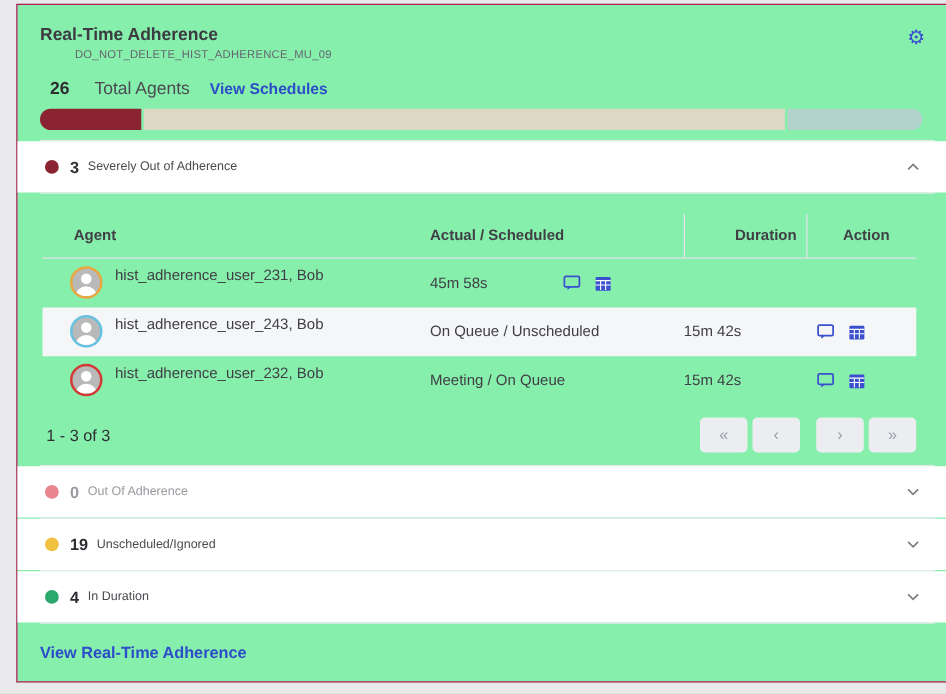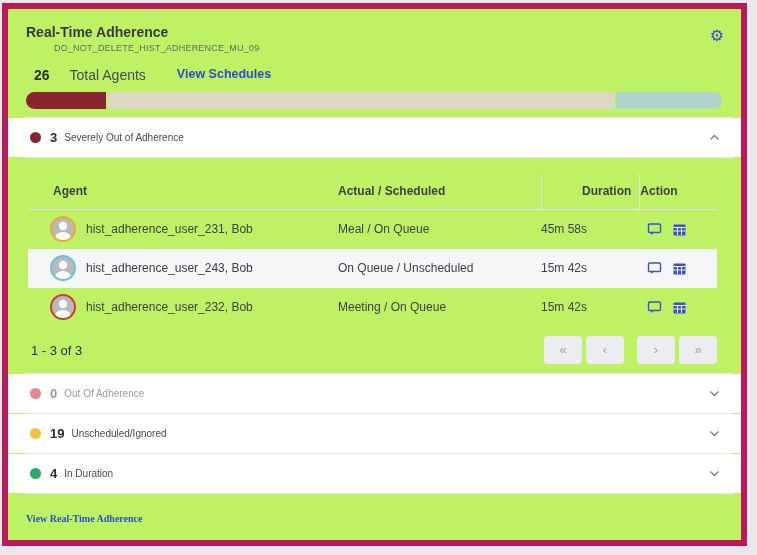--- a/index.html
+++ b/index.html
@@ -4,37 +4,37 @@
 <style>
   * { margin:0; padding:0; box-sizing:border-box; }
   html,body { width:757px; height:555px; }
   body {
     font-family:"Liberation Sans", sans-serif;
     background:#e9e9eb;
     position:relative;
     overflow:hidden;
   }
   .card {
-    position:absolute; left:2px; top:3px; width:745px; height:543px;
-    background:#bef264; border:6px solid #be185d;
+    position:absolute; left:13px; top:3px; width:745px; height:543px;
+    background:#86efac; border:1px solid #be185d;
     display:flex; flex-direction:column;
   }
   
   .card-header { padding:15px 18px 0 18px; position:relative; }
   .title { font-size:14px; font-weight:700; color:#3b3b41; line-height:17px; }
   .subtitle { font-size:9px; color:#66666e; margin-top:2px; letter-spacing:.2px;margin-left:28px; }
   .gear-btn {
     position:absolute; top:17px; right:14px; width:20px; height:20px;
     border:none; background:transparent; color:#3a50ce; font-size:16px;
     line-height:20px; cursor:pointer; padding:0;
   }
   
-  .summary { display:flex; align-items:flex-start; padding:14px 18px 0 26px;gap:15px; }
+  .summary { display:flex; align-items:flex-end; padding:14px 18px 0 26px; }
   .summary .count { font-size:14px; font-weight:700; color:#2e2e33; }
-  .summary .label { font-size:14px; color:#4a4a50; margin-left:5px; }
+  .summary .label { font-size:14px; color:#4a4a50; margin-left:20px; }
   .summary .sched-link {
     font-size:12.5px; font-weight:700; color:#2d4cc8; margin-left:16px;
     text-decoration:none; cursor:pointer;
   }
   
   .adh-bar {
     margin:9px 19px 0 18px; height:17px; display:flex; column-gap:2px;
   }
   .bar-seg { height:17px; }
   .bar-seg:first-child { border-radius:9px 0 0 9px; }
@@ -58,25 +58,25 @@
   .adh-table { margin:16px 24px 0 20px; }
   .t-head {
     display:flex; height:36px; align-items:stretch;
     border-bottom:1px solid #e2e2e8;
     font-size:12px; font-weight:700; color:#3f3f45;
   }
   .t-head > div { display:flex; align-items:center; }
   .col-agent  { flex:0 0 310px; padding-left:25px; }
   .col-actual { flex:0 0 203px; }
   .col-dur    { flex:0 0 94px; justify-content:flex-end; padding-right:8px;padding-left:40px; }
-  .col-action { flex:1; padding-left:0; }
+  .col-action { flex:1; padding-left:28px; }
   .t-head .col-dur, .t-head .col-action { border-left:1px solid #e2e2e8; }
   .t-row { display:flex; height:39px; align-items:center; font-size:12px; color:#3f3f45; }
   .t-row:nth-child(odd) { background:#f4f6f8; }
-  .cell-agent { flex:0 0 310px; display:flex; align-items:center; padding-left:22px; }
+  .cell-agent { flex:0 0 310px; display:flex; align-items:flex-start; padding-left:22px; }
   .avatar {
     width:26px; height:26px; border-radius:50%;
     border:2px solid #999; background:#b9b9b9; overflow:hidden; flex:none;
   }
   .avatar svg { display:block; }
   .agent-name { margin-left:10px; }
   .cell-actual { flex:0 0 203px; }
   .cell-dur { flex:0 0 94px; text-align:left; padding-right:8px; }
   .cell-action { flex:1; padding-left:12px; display:flex; align-items:center; gap:10px; }
   .action-icon { width:15px; height:15px; color:#3a50ce; cursor:pointer; }
@@ -87,21 +87,21 @@
   .pager-btns { margin-left:auto; display:flex; }
   .pg-btn {
     width:38px; height:28px; border:none; border-radius:4px;
     background:#ecedf0; color:#9aa0a8; font-size:13px; line-height:28px;
     margin-left:4px; cursor:default; font-family:"Liberation Sans",sans-serif;
   }
   .pg-btn.group-gap { margin-left:13px; }
   
   .footer-link-wrap { padding:14px 18px; }
   .footer-link {
-    font-size:10px; font-weight:700; color:#2d4cc8; text-decoration:none; cursor:pointer;font-family:Liberation Serif, serif;
+    font-size:13px; font-weight:700; color:#2d4cc8; text-decoration:none; cursor:pointer;
   }
 </style>
 </head>
 <body>
 
 <div class="card">
 
   <div class="card-header">
     <div class="title">Real-Time Adherence</div>
     <div class="subtitle">DO_NOT_DELETE_HIST_ADHERENCE_MU_09</div>
@@ -146,21 +146,20 @@
     <div class="t-row">
       <div class="cell-agent">
         <span class="avatar" style=";border-color:#eaa63f">
           <svg width="22" height="22" viewBox="0 0 22 22">
               <circle cx="11" cy="8" r="4.2" fill="#ffffff"></circle>
               <path d="M2.5,22 a8.5,8 0 0 1 17,0 Z" fill="#ffffff"></path>
             </svg>
         </span>
         <span class="agent-name">hist_adherence_user_231, Bob</span>
       </div>
-      <div class="cell-actual">Meal / On Queue</div>
       <div class="cell-dur">45m 58s</div>
       <div class="cell-action">
         <span class="action-icon">
           <svg width="15" height="15" viewBox="0 0 15 15">
               <rect x="1.5" y="2" width="12" height="8.5" rx="1.2" fill="none" stroke="currentColor" stroke-width="1.4"></rect>
               <path d="M4 10.5 L4 13 L7 10.5 Z" fill="currentColor"></path>
             </svg>
         </span>
         <span class="action-icon">
           <svg width="15" height="15" viewBox="0 0 15 15">

